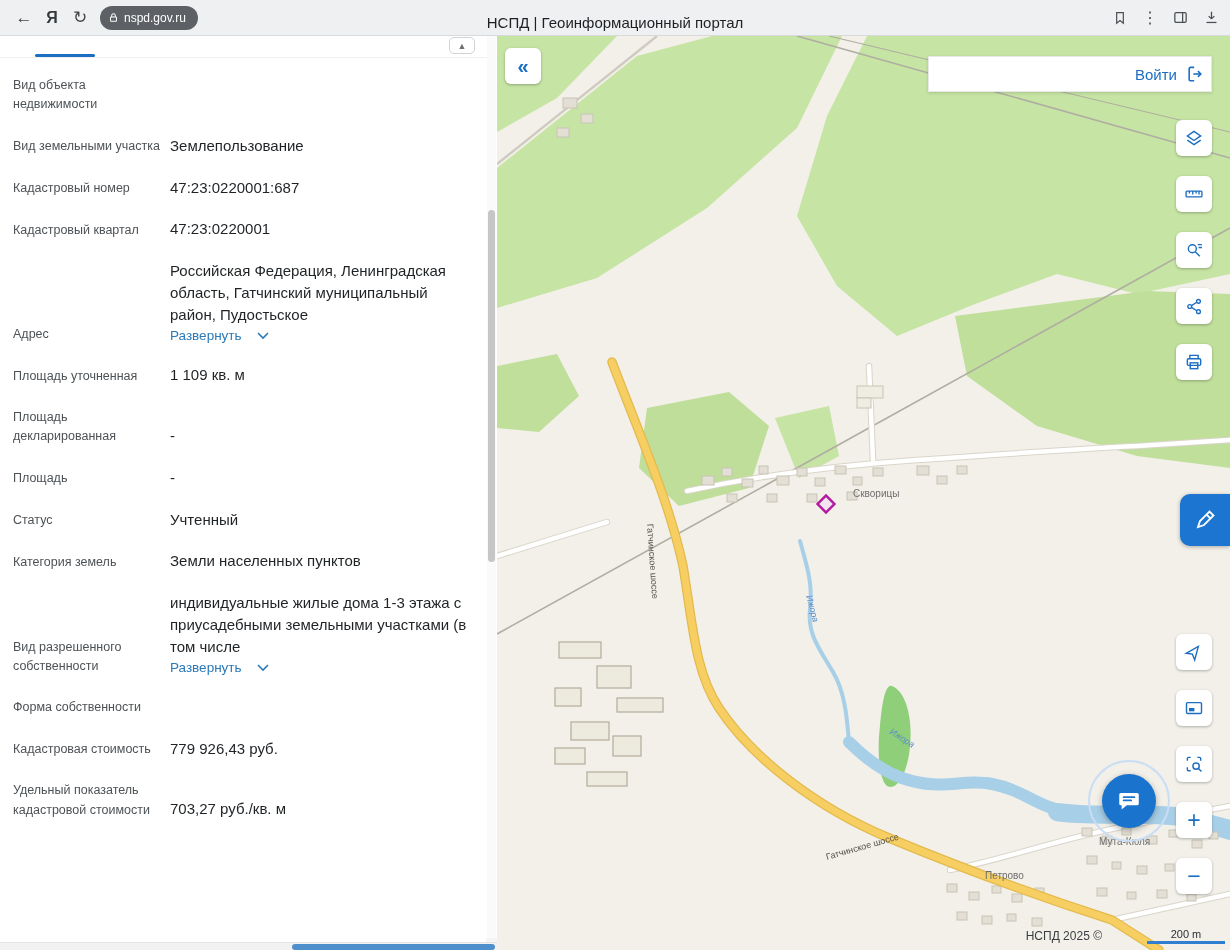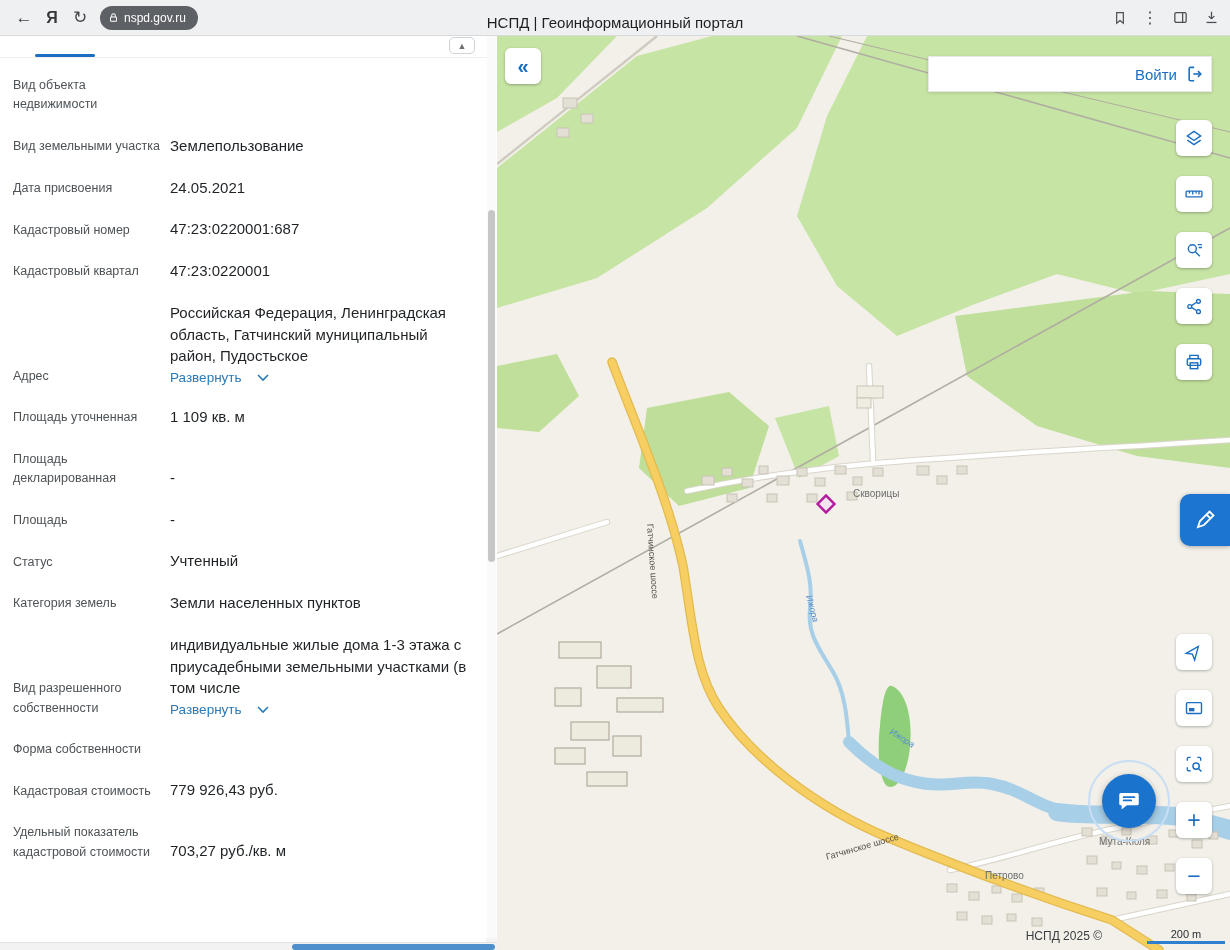--- a/index.html
+++ b/index.html
@@ -128,27 +128,20 @@
   </div>
 
   <div class="attr-row">
     <div class="attr-label">Вид земельными участка</div>
     <div class="attr-value-wrap">
       <div class="attr-value">Землепользование</div>
 
     </div>
   </div>
 
-  <div class="attr-row">
-    <div class="attr-label">Дата присвоения</div>
-    <div class="attr-value-wrap">
-      <div class="attr-value">24.05.2021</div>
-
-    </div>
-  </div>
 
   <div class="attr-row">
     <div class="attr-label">Кадастровый номер</div>
     <div class="attr-value-wrap">
       <div class="attr-value">47:23:0220001:687</div>
 
     </div>
   </div>
 
   <div class="attr-row">

